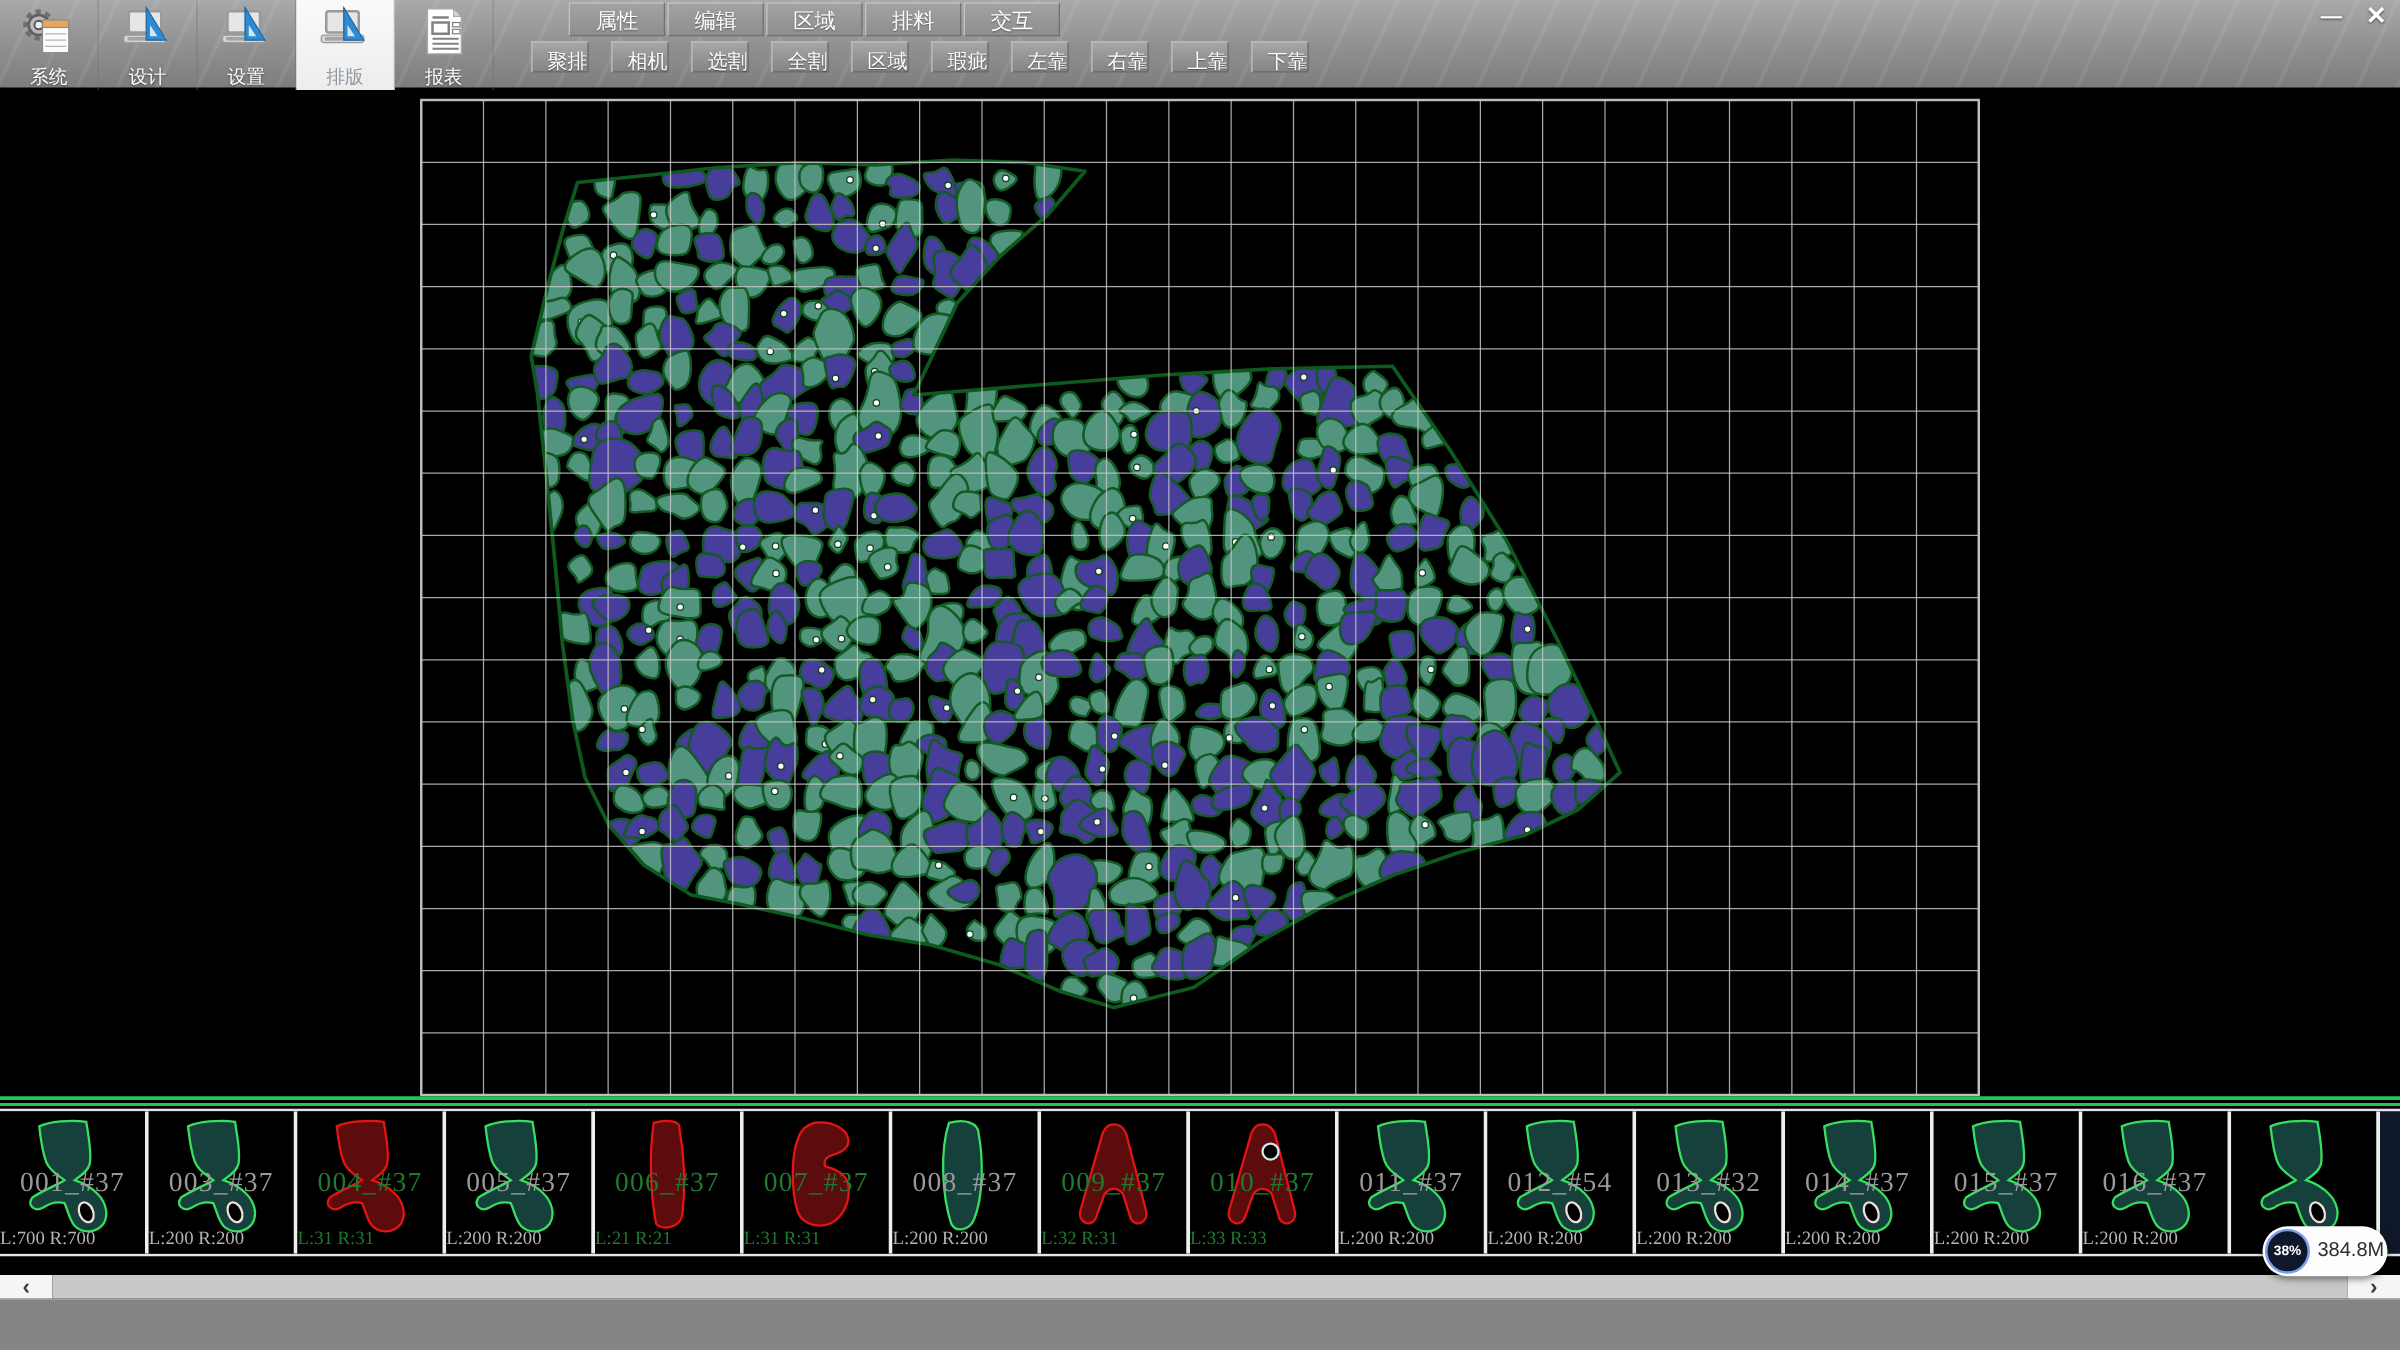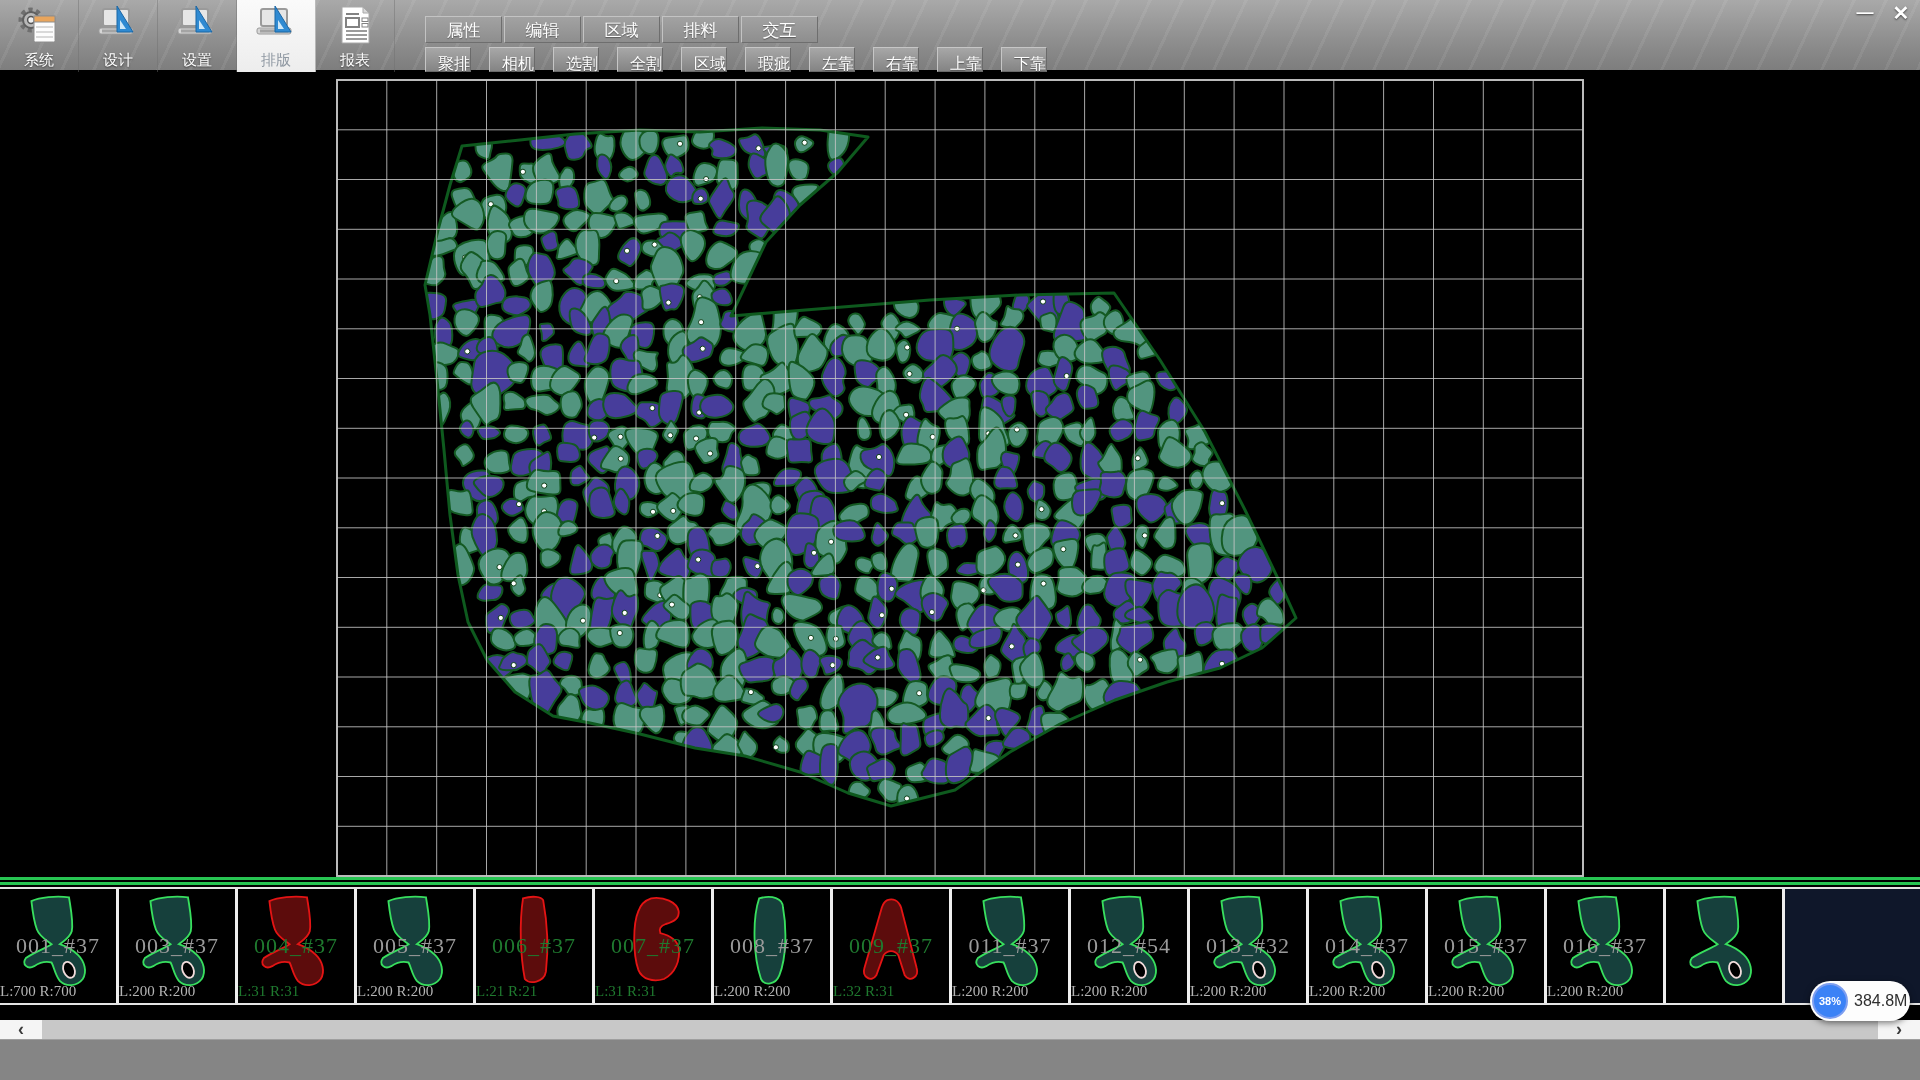--- a/index.html
+++ b/index.html
@@ -15,21 +15,21 @@
     background:repeating-linear-gradient(115deg,transparent 0 26px,rgba(255,255,255,.07) 26px 29px);}
   .iconbtns{position:absolute;left:0;top:0;height:72px;display:flex;z-index:2;}
   .iconbtn{width:79px;height:72px;display:flex;flex-direction:column;align-items:center;
     justify-content:center;padding-top:3px;box-sizing:border-box;cursor:default;
     border-right:1px solid rgba(110,110,110,.45);}
   .iconbtn.sel{background:linear-gradient(180deg,#fafafa,#ededed);}
   .iconbtn .ic{width:44px;height:40px;}
   .iconbtn .lb{font-size:15px;color:#fff;margin-top:2px;text-shadow:0 1px 2px rgba(0,0,0,.55);}
   .iconbtn.sel .lb{color:#8f98a2;text-shadow:none;}
   .menucol{position:absolute;left:425px;top:0;z-index:2;}
-  .tabs{display:flex;height:30px;padding-top:16px;}
+  .tabs{display:flex;height:30px;padding-top:2px;margin-left:30px;}
   .tab{width:77px;height:27px;margin-right:2px;text-align:center;line-height:27px;
     color:#fff;font-size:17px;text-shadow:0 1px 1px rgba(0,0,0,.4);
     background:linear-gradient(180deg,#a2a2a2,#8e8e8e);
     border:1px solid;border-color:#c3c3c3 #6e6e6e #6e6e6e #c3c3c3;box-sizing:border-box;}
   .actions{display:flex;height:37px;margin-top:1px;}
   .actbtn{width:46px;height:25px;margin-right:18px;text-align:right;line-height:31px;
     color:#fff;font-size:16px;text-shadow:0 1px 1px rgba(0,0,0,.45);
     background:linear-gradient(180deg,#a7a7a7,#848484);
     border:1px solid;border-color:#c6c6c6 #6a6a6a #6a6a6a #c6c6c6;box-sizing:border-box;}
   .winctl{position:absolute;right:6px;top:2px;z-index:3;display:flex;gap:10px;}
@@ -945,20 +945,28 @@
       </div>
       <div class="thumb">
         <svg viewBox="0 0 100 120" xmlns="http://www.w3.org/2000/svg">
           <path d="M46,10 C52,8 58,10 61,18 L78,84 C81,94 70,100 65,92 L58,70 C54,64 46,64 42,70 L34,92 C29,100 18,94 21,84 L40,18 C42,12 44,11 46,10 Z" fill="#5c0c0c" stroke="#e41414" stroke-width="2"></path>
         </svg>
         <div class="tname" style="color:#1f7a2f">009_#37</div>
         <div class="tinfo" style="color:#1f7a2f">L:32 R:31</div>
       </div>
       <div class="thumb">
         <svg viewBox="0 0 100 120" xmlns="http://www.w3.org/2000/svg">
+          <path d="M46,10 C52,8 58,10 61,18 L78,84 C81,94 70,100 65,92 L58,70 C54,64 46,64 42,70 L34,92 C29,100 18,94 21,84 L40,18 C42,12 44,11 46,10 Z" fill="#5c0c0c" stroke="#e41414" stroke-width="2"></path>
+          <circle cx="57" cy="33" r="7" fill="#000" stroke="#cfe8ea" stroke-width="2"></circle>
+        </svg>
+        <div class="tname" style="color:#1f7a2f">010_#37</div>
+        <div class="tinfo" style="color:#1f7a2f">L:33 R:33</div>
+      </div>
+      <div class="thumb">
+        <svg viewBox="0 0 100 120" xmlns="http://www.w3.org/2000/svg">
           <path d="M21,11 C30,7 48,5 62,7 C64,20 67,34 65,44 C63,51 57,54 52,58 C58,60 66,64 72,70 C79,77 82,88 77,96 C71,104 59,105 52,98 C47,92 46,84 43,78 C36,76 30,78 24,82 C17,86 10,80 15,73 C24,67 35,63 43,58 C38,54 30,50 27,42 C24,34 22,20 21,11 Z" fill="#16403c" stroke="#38df5e" stroke-width="2"></path>
         </svg>
         <div class="tname" style="color:#9a9a9a">011_#37</div>
         <div class="tinfo" style="color:#b4b4b4">L:200 R:200</div>
       </div>
       <div class="thumb">
         <svg viewBox="0 0 100 120" xmlns="http://www.w3.org/2000/svg">
           <path d="M21,11 C30,7 48,5 62,7 C64,20 67,34 65,44 C63,51 57,54 52,58 C58,60 66,64 72,70 C79,77 82,88 77,96 C71,104 59,105 52,98 C47,92 46,84 43,78 C36,76 30,78 24,82 C17,86 10,80 15,73 C24,67 35,63 43,58 C38,54 30,50 27,42 C24,34 22,20 21,11 Z" fill="#16403c" stroke="#38df5e" stroke-width="2"></path>
           <ellipse cx="62" cy="86" rx="6" ry="9" transform="rotate(-22 62 86)" fill="#000" stroke="#f2dcdc" stroke-width="2"></ellipse>
         </svg>
@@ -999,21 +1007,21 @@
         <svg viewBox="0 0 100 120" xmlns="http://www.w3.org/2000/svg">
           <path d="M21,11 C30,7 48,5 62,7 C64,20 67,34 65,44 C63,51 57,54 52,58 C58,60 66,64 72,70 C79,77 82,88 77,96 C71,104 59,105 52,98 C47,92 46,84 43,78 C36,76 30,78 24,82 C17,86 10,80 15,73 C24,67 35,63 43,58 C38,54 30,50 27,42 C24,34 22,20 21,11 Z" fill="#16403c" stroke="#38df5e" stroke-width="2"></path>
           <ellipse cx="62" cy="86" rx="6" ry="9" transform="rotate(-22 62 86)" fill="#000" stroke="#f2dcdc" stroke-width="2"></ellipse>
         </svg>
         <div class="tname" style="color:#9a9a9a"></div>
         <div class="tinfo" style="color:#b4b4b4"></div>
       </div>
     </div>
 
   <div id="badge">
-    <div id="badgeCircle" style="background: #3b82f6;">38%</div>
+    <div id="badgeCircle" style="background: #0f172a;">38%</div>
     <div id="badgeText">384.8M</div>
   </div>
 
   <div id="hscroll">
     <div class="sbtn">‹</div>
     <div class="strack"></div>
     <div class="sbtn">›</div>
   </div>
 
   <div id="statusbar"></div>

